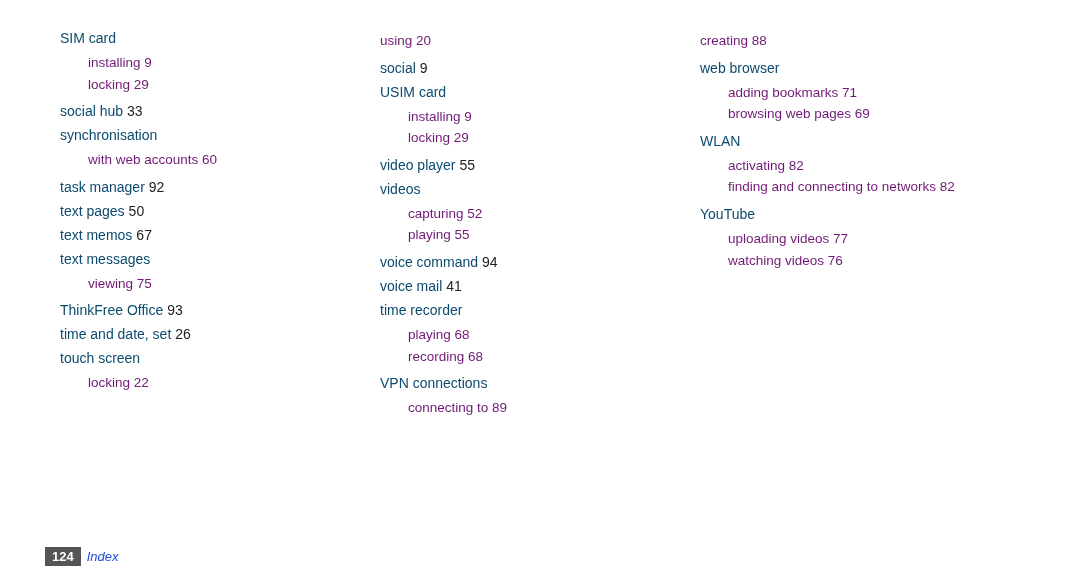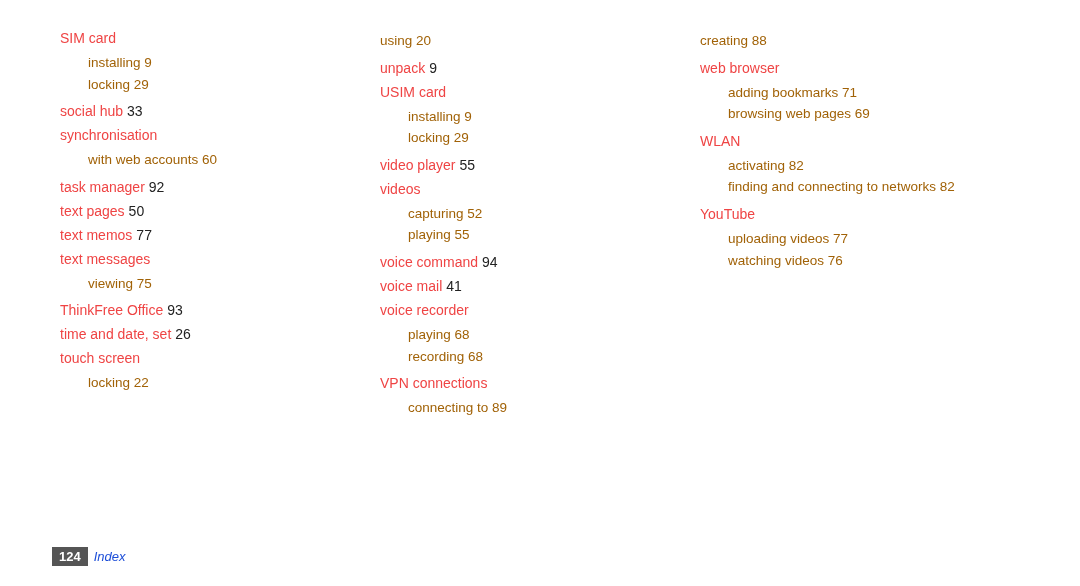--- a/index.html
+++ b/index.html
@@ -24,39 +24,39 @@
       width: 100%;
     }
     .col {
       flex: 1;
       padding-right: 20px;
     }
     .entry {
       margin-bottom: 6px;
     }
     .entry-link {
-      color: #ef4444;
+      color: #0c4a6e;
       font-size: 14px;
       font-weight: 400;
     }
     .entry-number {
       color: #222;
       font-size: 14px;
       margin-left: 4px;
     }
     .sub-entry {
       padding-left: 28px;
-      color: #a16207;
+      color: #701a75;
       font-size: 13.5px;
       line-height: 1.6;
     }
     .footer {
       position: absolute;
       bottom: 20px;
-      left: 52px;
+      left: 45px;
       display: flex;
       align-items: baseline;
       gap: 6px;
     }
     .footer-num {
       background: #555;
       color: #fff;
       font-size: 13px;
       font-weight: bold;
       padding: 2px 7px;
@@ -88,21 +88,21 @@
           <div class="entry"><span class="entry-link">synchronisation</span></div>
           <div class="sub-entry">with web accounts   60</div>
         </div>
         <div class="entry-block">
           <div class="entry"><span class="entry-link">task manager</span><span class="entry-number">92</span></div>
         </div>
         <div class="entry-block">
           <div class="entry"><span class="entry-link">text pages</span><span class="entry-number">50</span></div>
         </div>
         <div class="entry-block">
-          <div class="entry"><span class="entry-link">text memos</span><span class="entry-number">77</span></div>
+          <div class="entry"><span class="entry-link">text memos</span><span class="entry-number">67</span></div>
         </div>
         <div class="entry-block">
           <div class="entry"><span class="entry-link">text messages</span></div>
           <div class="sub-entry">viewing   75</div>
         </div>
         <div class="entry-block">
           <div class="entry"><span class="entry-link">ThinkFree Office</span><span class="entry-number">93</span></div>
         </div>
         <div class="entry-block">
           <div class="entry"><span class="entry-link">time and date, set</span><span class="entry-number">26</span></div>
@@ -110,21 +110,21 @@
         <div class="entry-block">
           <div class="entry"><span class="entry-link">touch screen</span></div>
           <div class="sub-entry">locking   22</div>
         </div>
       </div>
       <div class="col">
         <div class="entry-block">
           <div class="entry"><span class="sub-entry" style="padding-left: 0px;">using   20</span></div>
         </div>
         <div class="entry-block">
-          <div class="entry"><span class="entry-link">unpack</span><span class="entry-number">9</span></div>
+          <div class="entry"><span class="entry-link">social</span><span class="entry-number">9</span></div>
         </div>
         <div class="entry-block">
           <div class="entry"><span class="entry-link">USIM card</span></div>
           <div class="sub-entry">installing   9</div>
           <div class="sub-entry">locking   29</div>
         </div>
         <div class="entry-block">
           <div class="entry"><span class="entry-link">video player</span><span class="entry-number">55</span></div>
         </div>
         <div class="entry-block">
@@ -132,21 +132,21 @@
           <div class="sub-entry">capturing   52</div>
           <div class="sub-entry">playing   55</div>
         </div>
         <div class="entry-block">
           <div class="entry"><span class="entry-link">voice command</span><span class="entry-number">94</span></div>
         </div>
         <div class="entry-block">
           <div class="entry"><span class="entry-link">voice mail</span><span class="entry-number">41</span></div>
         </div>
         <div class="entry-block">
-          <div class="entry"><span class="entry-link">voice recorder</span></div>
+          <div class="entry"><span class="entry-link">time recorder</span></div>
           <div class="sub-entry">playing   68</div>
           <div class="sub-entry">recording   68</div>
         </div>
         <div class="entry-block">
           <div class="entry"><span class="entry-link">VPN connections</span></div>
           <div class="sub-entry">connecting to   89</div>
         </div>
       </div>
       <div class="col">
         <div class="entry-block">

